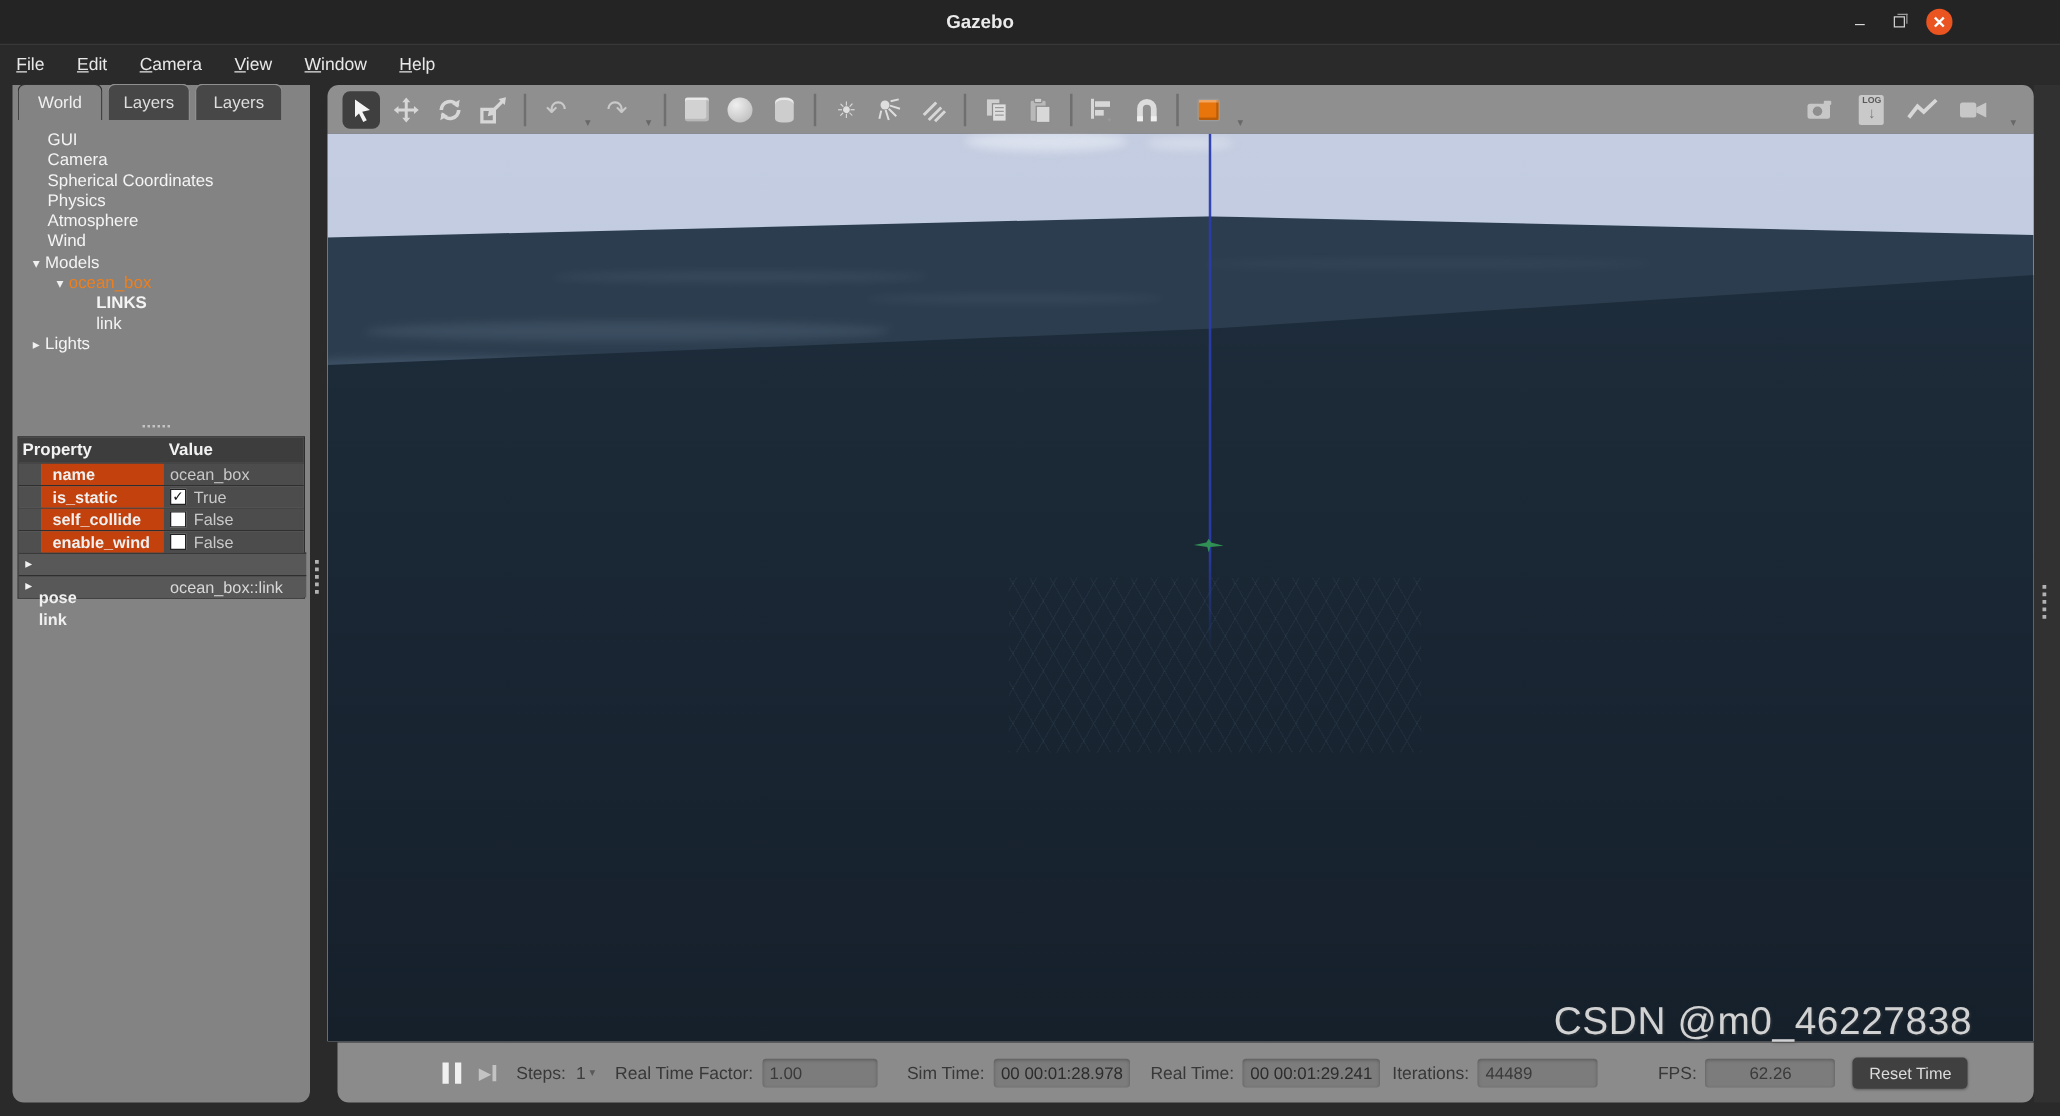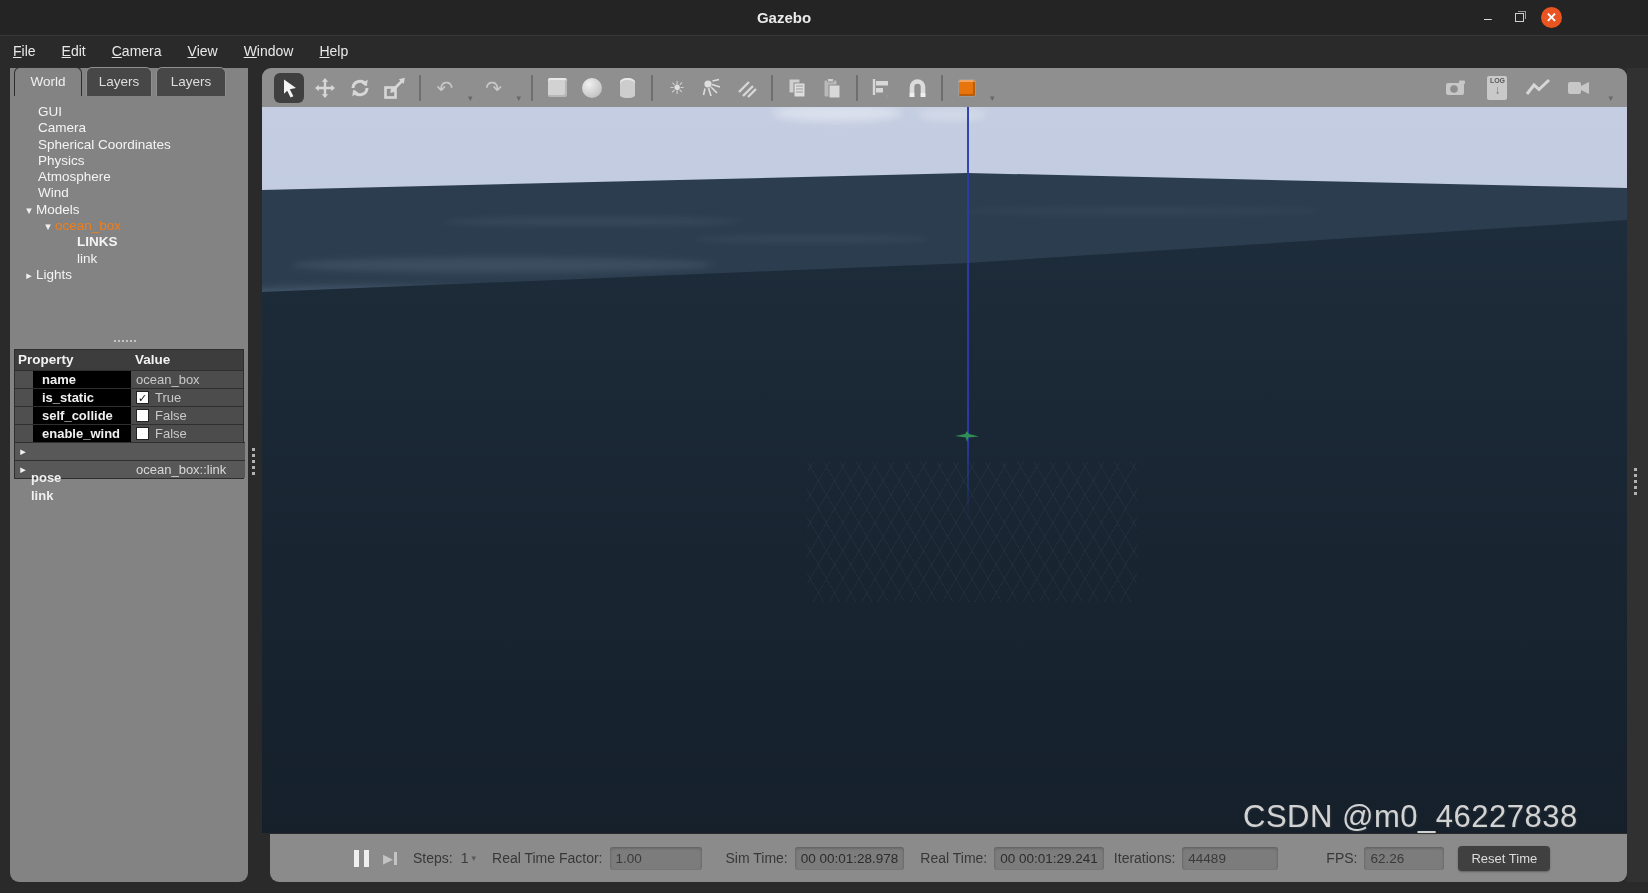--- a/index.html
+++ b/index.html
@@ -57,21 +57,21 @@
 
   
   #prop-table { position:absolute; left:4px; top:281px; width:230px;
     border:1px solid #2e2e2e; font-size:13px; }
   .pt-header { display:flex; background:#3d3d3d; height:20px; line-height:20px;
     color:#f2f2f2; font-weight:bold; font-size:13.5px; }
   .pt-header .c1 { width:116px; padding-left:3px; }
   .pt-header .c2 { width:112px; padding-left:4px; }
   .pt-row { display:flex; height:18px; line-height:17px; border-top:1px solid #2f2f2f; }
   .pt-gutter { width:18px; background:#4f4f4f; }
-  .pt-label { width:98px; background:#000000; color:#f0f0f0; font-weight:bold; padding-left:9px; }
+  .pt-label { width:98px; background:#c2410c; color:#f0f0f0; font-weight:bold; padding-left:9px; }
   .pt-value { width:112px; background:#4c4c4c; color:#c9c9c9; padding-left:5px;
     display:flex; align-items:center; }
   .checkbox { width:13px; height:13px; background:#fff; border:1px solid #222;
     margin-right:6px; text-align:center; line-height:12px; font-size:11px; color:#111;
     flex:0 0 auto; }
   .pt-exp { background:#585858; width:230px; display:flex; color:#f0f0f0; }
   .pt-exp .arr { width:16px; text-align:center; color:#f2f2f2; font-size:11px; }
   .pt-exp .lbl { font-weight:bold; width:100px;margin-top:26px; }
   .pt-exp .val { color:#d8d8d8; padding-left:5px; }
 
@@ -432,17 +432,17 @@
   <span id="steps-caret">▾</span>
   <span class="sb-label">Real Time Factor:</span>
   <span class="sb-field" style="width:92px;">1.00</span>
   <span class="sb-label" style="margin-left:24px;">Sim Time:</span>
   <span class="sb-field sb-time">00 00:01:28.978</span>
   <span class="sb-label" style="">Real Time:</span>
   <span class="sb-field sb-time">00 00:01:29.241</span>
   <span class="sb-label" style="margin-left:10px;">Iterations:</span>
   <span class="sb-field" style="width:96px;">44489</span>
   <span class="sb-label" style="margin-left:48px;">FPS:</span>
-  <span class="sb-field" style="width:80px;">62.26</span>
+  <span class="sb-field" style="width:104px;text-align:center;">62.26</span>
   <span id="reset-btn">Reset Time</span>
 </div>
 
 <div id="watermark">CSDN @m0_46227838</div>
 
 </body></html>

